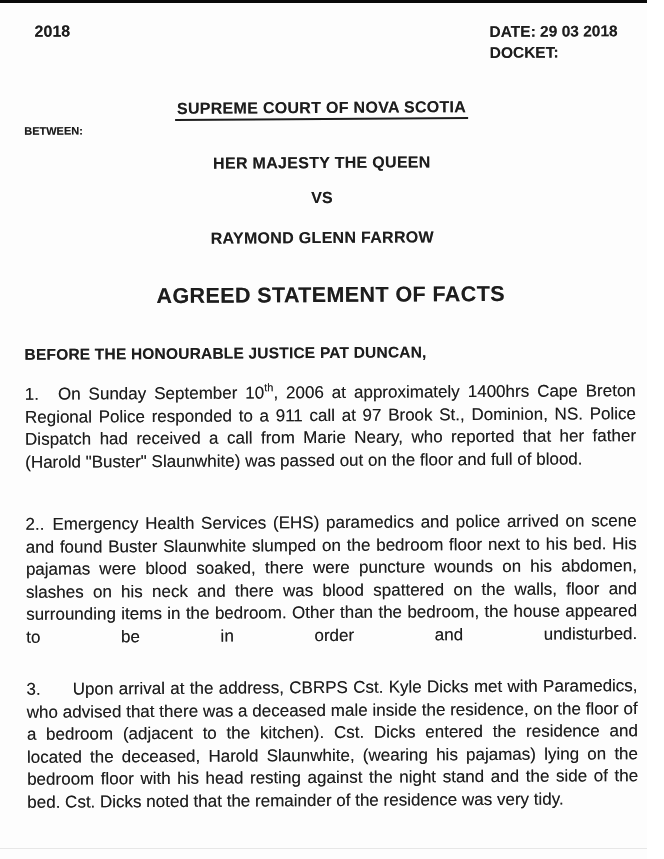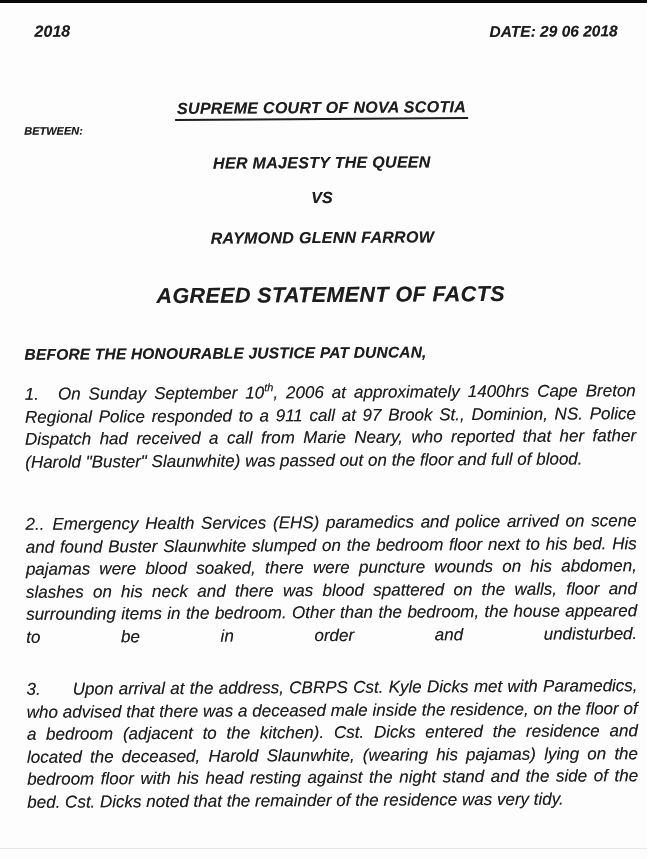--- a/index.html
+++ b/index.html
@@ -3,21 +3,20 @@
 <meta charset="utf-8">
 <style>
   :root { --ink:#1d1d1d; --paper:#fdfdfd; }
   html,body { margin:0; padding:0; }
   body { background:#fff; }
   .page {
     position:relative; width:647px; height:859px; overflow:hidden;
     background:var(--paper);
     font-family:"Liberation Sans","DejaVu Sans",sans-serif;
     color:var(--ink);
-    font-style:italic;
   }
   .artifact-top { position:absolute; top:0; left:0; width:100%; height:3px; background:#0a0a0a; }
   .artifact-bottom { position:absolute; top:848px; left:0; width:100%; height:1px; background:#e7e7e7; }
   .sheet { position:absolute; inset:0; transform:rotate(-0.35deg); transform-origin:50% 50%; }
   .sheet * { text-shadow:0 0 0.5px rgba(20,20,20,0.55); }
 
   .year { position:absolute; left:37px; top:21px; font-size:16px; font-weight:bold; }
   .hdr-right { position:absolute; left:492px; top:23px; font-size:15.5px; font-weight:bold; line-height:20.5px; }
 
   .court-row { position:absolute; left:0; top:99px; width:100%; text-align:center; }
@@ -52,21 +51,22 @@
 <body>
 
 <div class="page">
   <div class="artifact-top"></div>
 
   <div class="sheet">
 
     <div class="year">2018</div>
 
     <div class="hdr-right">
-      <div>DATE: 29 06 2018</div>
+      <div>DATE: 29 03 2018</div>
+      <div>DOCKET:</div>
     </div>
 
     <div class="court-row">
       <span class="court-title">SUPREME COURT OF NOVA SCOTIA</span>
     </div>
 
     <div class="between">BETWEEN:</div>
 
     <div class="center-line pos-plaintiff">HER MAJESTY THE QUEEN</div>
     <div class="center-line pos-versus">VS</div>

